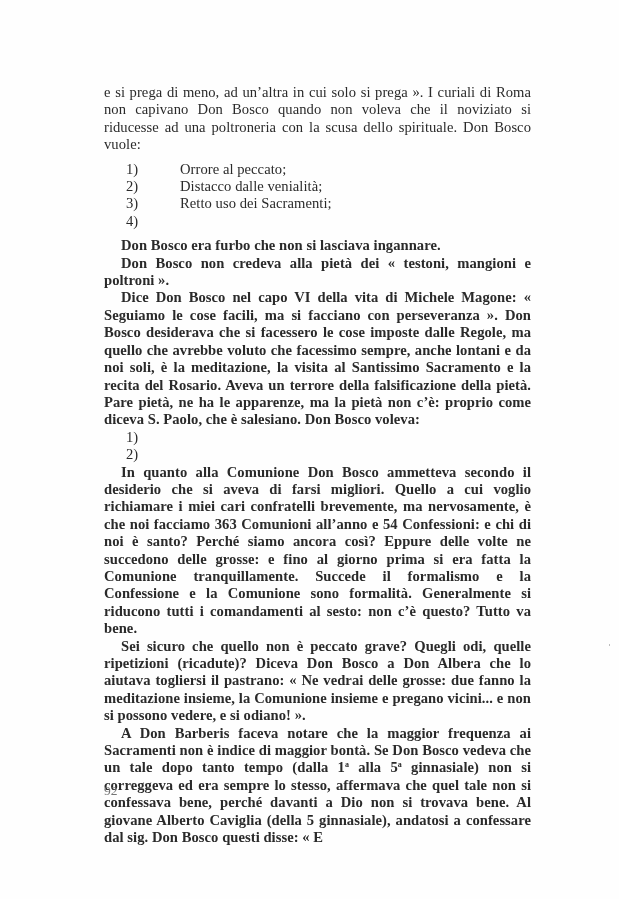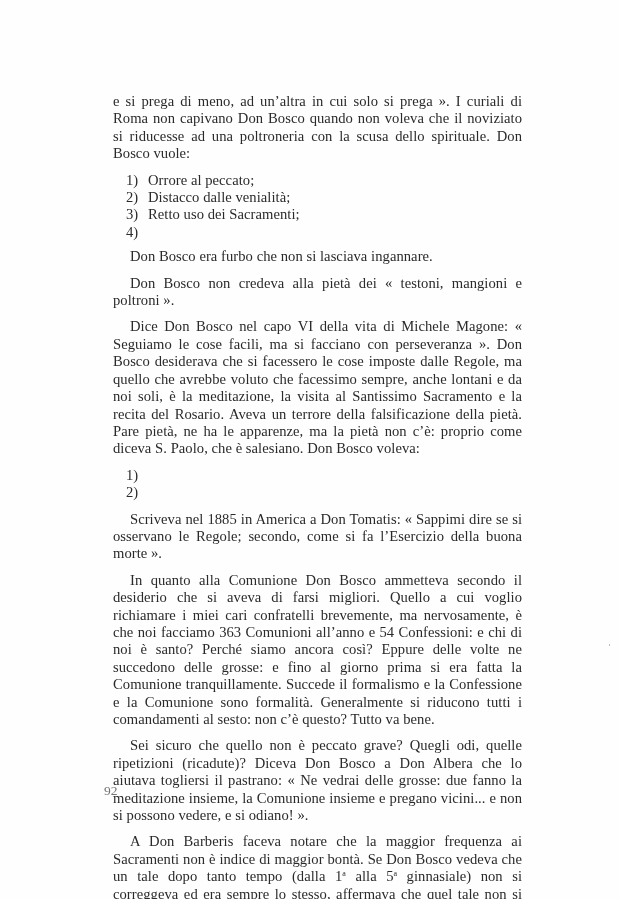--- a/index.html
+++ b/index.html
@@ -19,43 +19,43 @@
       left: 104px;
       top: 84px;
       width: 427px;
       font-family: "Liberation Serif", "DejaVu Serif", serif;
       font-size: 14.6px;
       line-height: 17.4px;
       color: #2a2a2a;
       letter-spacing: 0.05px;
     }
     .p {
-      margin: 9px;
+      margin: 0;
       text-align: justify;
       text-align-last: left;
       hyphens: manual;
     }
-    .p.indent { text-indent: 17px; }
+    .p.indent { text-indent: 17px; font-weight: bold; }
     .p.gap-before { margin-top: 7px; }
     .list {
       margin: 7px 0 0 0;
       padding: 0;
       list-style: none;
     }
     .list.tight { margin-top: 0; }
     .list li {
       padding-left: 22px;
       display: flex;
     }
     .list li .num {
       display: inline-block;
       width: 22px;
       flex: 0 0 22px;
     }
-    .list li .txt { flex: 1; }
+    .list li .txt { flex: 1; margin-left: 32px; }
     .page-number {
       position: absolute;
       left: 104px;
       top: 783px;
       font-family: "Liberation Serif", "DejaVu Serif", serif;
       font-size: 13.5px;
       color: #737373;
     }
     sup { font-size: 8px; line-height: 0; vertical-align: 5px; }
     .speck {
@@ -98,21 +98,20 @@
 
   <ul class="list tight">
     <li>
         <span class="num">1)</span>
       </li>
     <li>
         <span class="num">2)</span>
       </li>
   </ul>
 
-  <p class="p indent">Scriveva nel 1885 in America a Don Tomatis: « Sappimi dire se si osservano le Regole; secondo, come si fa l’Esercizio della buona morte ».</p>
   <p class="p indent">In quanto alla Comunione Don Bosco ammetteva secondo il desiderio che si aveva di farsi migliori. Quello a cui voglio richiamare i miei cari confratelli brevemente, ma nervosamente, è che noi facciamo 363 Co­munioni all’anno e 54 Confessioni: e chi di noi è santo? Perché siamo ancora così? Eppure delle volte ne succedono delle grosse: e fino al gior­no prima si era fatta la Comunione tranquillamente. Succede il formali­smo e la Confessione e la Comunione sono formalità. Generalmente si riducono tutti i comandamenti al sesto: non c’è questo? Tutto va bene.</p>
   <p class="p indent">Sei sicuro che quello non è peccato grave? Quegli odi, quelle ripeti­zioni (ricadute)? Diceva Don Bosco a Don Albera che lo aiutava to­gliersi il pastrano: « Ne vedrai delle grosse: due fanno la meditazione in­sieme, la Comunione insieme e pregano vicini... e non si possono vedere, e si odiano! ».</p>
   <p class="p indent"><span>A Don Barberis faceva notare che la maggior frequenza ai Sacramenti non è indice di maggior bontà. Se Don Bosco vedeva che un tale dopo tanto tempo (dalla 1</span><sup>a</sup><span> alla 5</span><sup>a</sup><span> ginnasiale) non si correggeva ed era sem­pre lo stesso, affermava che quel tale non si confessava bene, perché davanti a Dio non si trovava bene. Al giovane Alberto Caviglia (della 5</span><span> ginnasiale), andatosi a confessare dal sig. Don Bosco questi disse: « E</span></p>
 
 </div>
 
 <div class="page-number">92</div>
 
 <div class="speck"></div>
 

